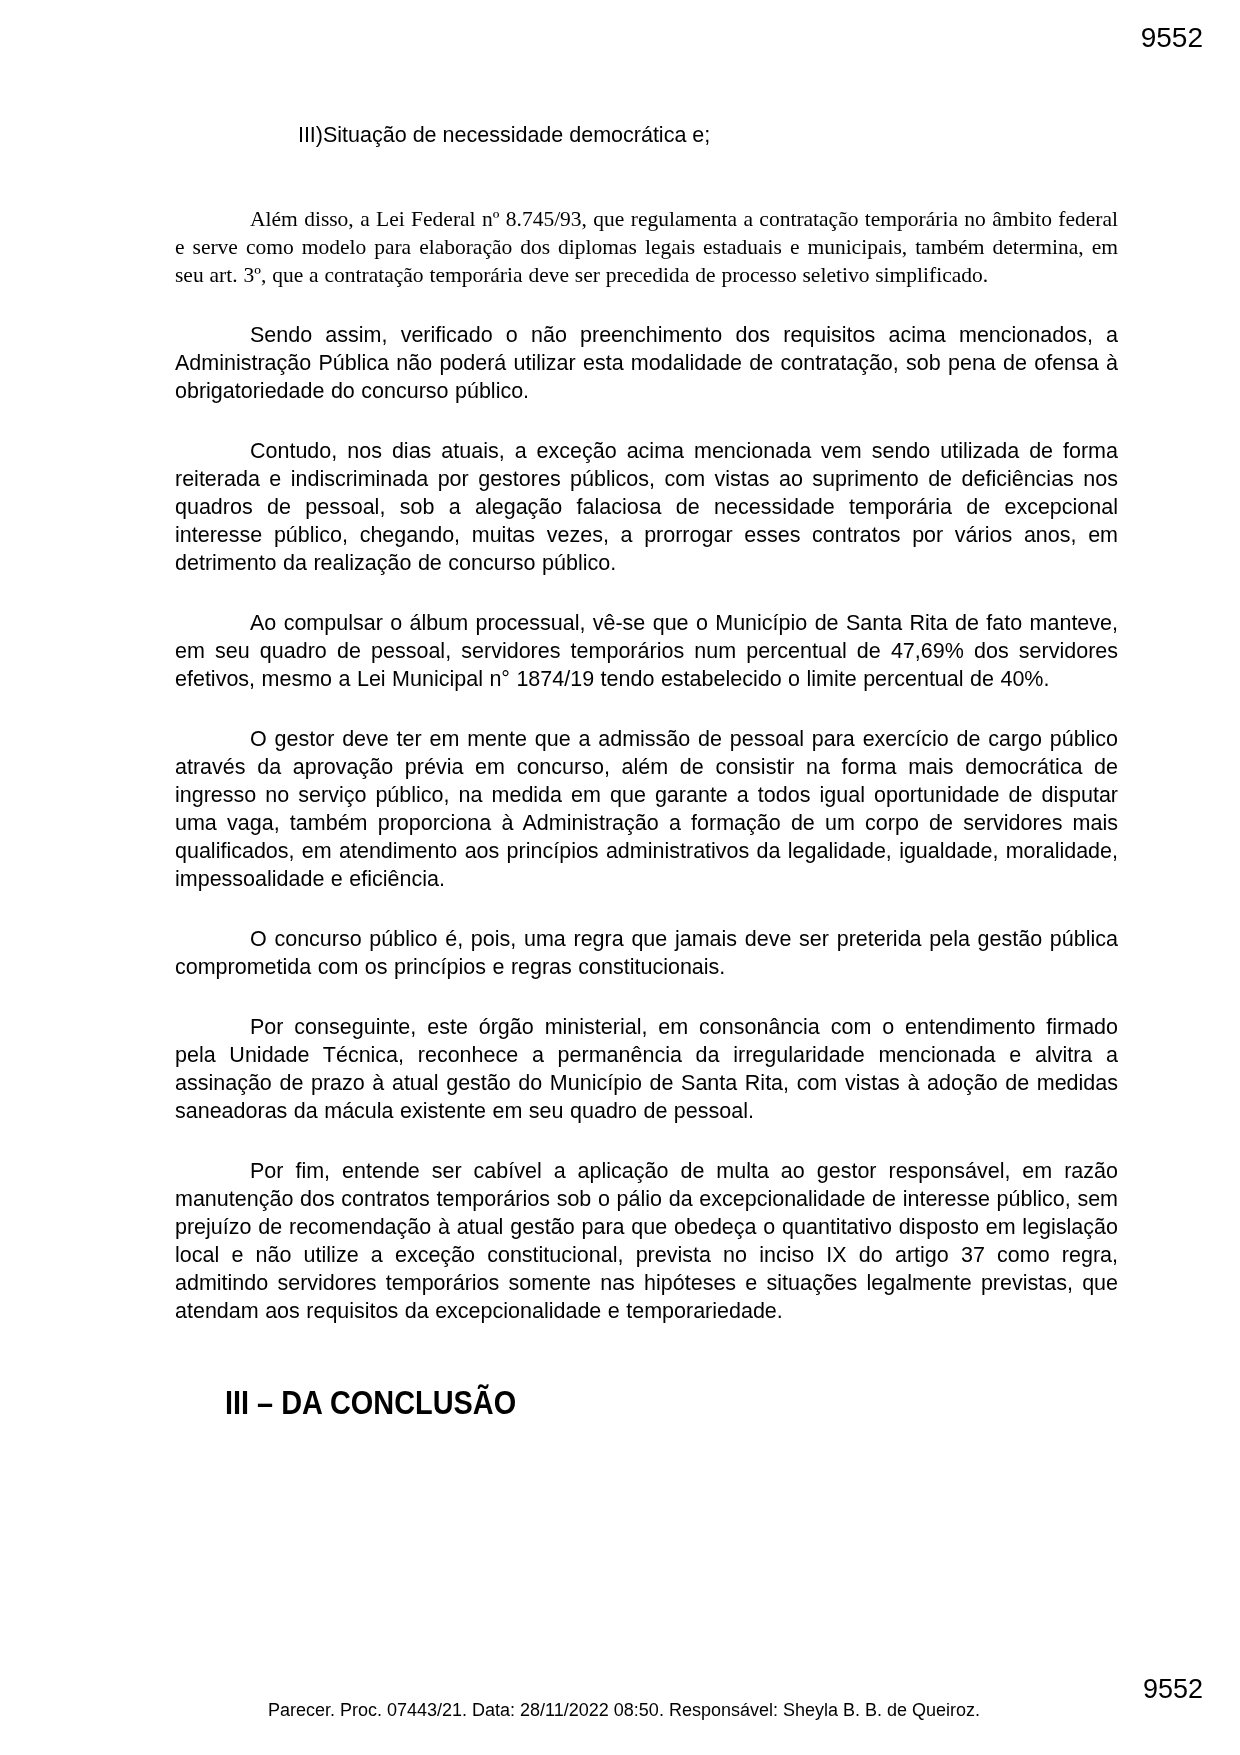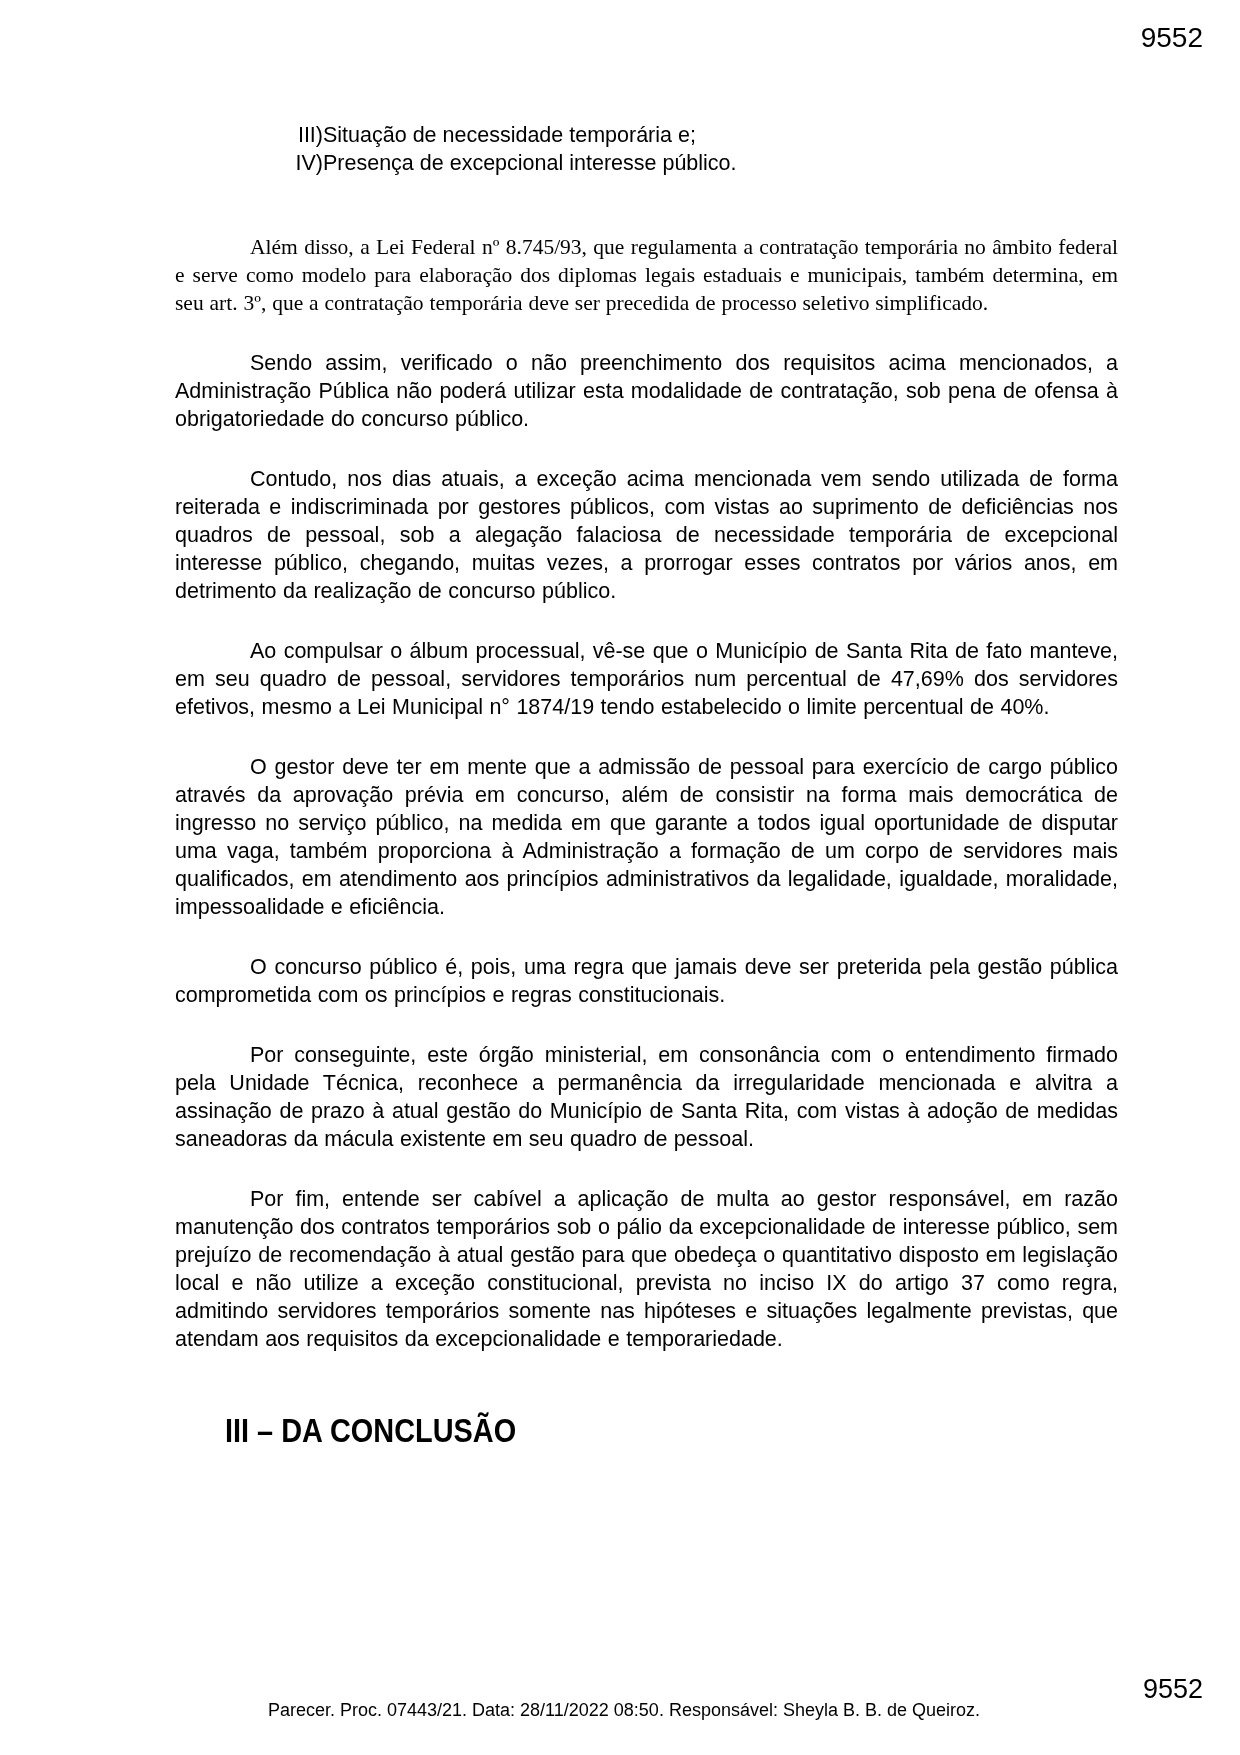--- a/index.html
+++ b/index.html
@@ -85,25 +85,21 @@
 
 <div class="page">
 
   <div class="pgnum top">9552</div>
 
   <div class="content">
 
     <div class="doc-list">
       <div class="li">
         <span class="marker">III)</span>
-        <span class="li-text">Situação de necessidade temporária e;</span>
-      </div>
-      <div class="li">
-        <span class="marker">IV)</span>
-        <span class="li-text">Presença de excepcional interesse público.</span>
+        <span class="li-text">Situação de necessidade democrática e;</span>
       </div>
     </div>
 
     <p class="para first">Além disso, a Lei Federal nº 8.745/93, que regulamenta a contratação temporária no âmbito federal e serve como modelo para elaboração dos diplomas legais estaduais e municipais, também determina, em seu art. 3º, que a contratação temporária deve ser precedida de processo seletivo simplificado.</p>
     <p class="para">Sendo assim, verificado o não preenchimento dos requisitos acima mencionados, a Administração Pública não poderá utilizar esta modalidade de contratação, sob pena de ofensa à obrigatoriedade do concurso público.</p>
     <p class="para">Contudo, nos dias atuais, a exceção acima mencionada vem sendo utilizada de forma reiterada e indiscriminada por gestores públicos, com vistas ao suprimento de deficiências nos quadros de pessoal, sob a alegação falaciosa de necessidade temporária de excepcional interesse público, chegando, muitas vezes, a prorrogar esses contratos por vários anos, em detrimento da realização de concurso público.</p>
     <p class="para">Ao compulsar o álbum processual, vê-se que o Município de Santa Rita de fato manteve, em seu quadro de pessoal, servidores temporários num percentual de 47,69% dos servidores efetivos, mesmo a Lei Municipal n° 1874/19 tendo estabelecido o limite percentual de 40%.</p>
     <p class="para">O gestor deve ter em mente que a admissão de pessoal para exercício de cargo público através da aprovação prévia em concurso, além de consistir na forma mais democrática de ingresso no serviço público, na medida em que garante a todos igual oportunidade de disputar uma vaga, também proporciona à Administração a formação de um corpo de servidores mais qualificados, em atendimento aos princípios administrativos da legalidade, igualdade, moralidade, impessoalidade e eficiência.</p>
     <p class="para">O concurso público é, pois, uma regra que jamais deve ser preterida pela gestão pública comprometida com os princípios e regras constitucionais.</p>
     <p class="para">Por conseguinte, este órgão ministerial, em consonância com o entendimento firmado pela Unidade Técnica, reconhece a permanência da irregularidade mencionada e alvitra a assinação de prazo à atual gestão do Município de Santa Rita, com vistas à adoção de medidas saneadoras da mácula existente em seu quadro de pessoal.</p>

